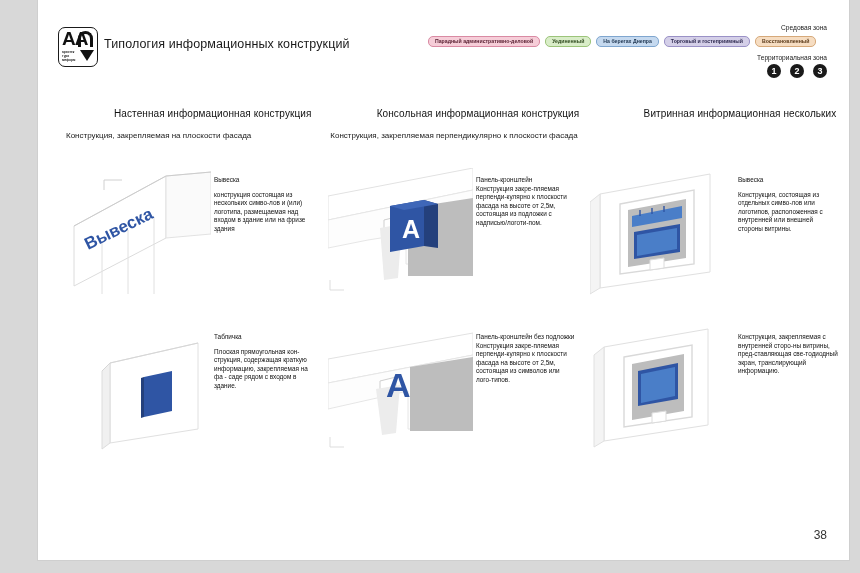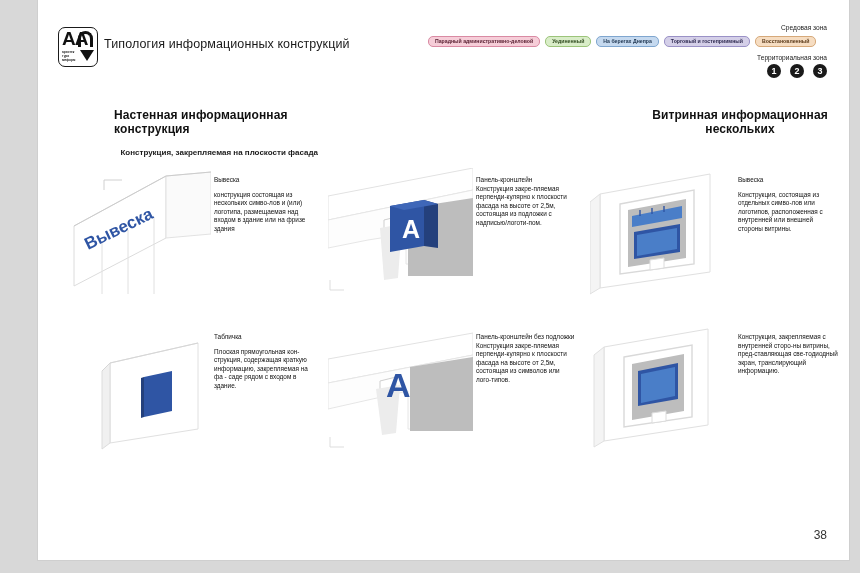--- a/index.html
+++ b/index.html
@@ -123,36 +123,36 @@
     line-height: 14px;
     text-align: center;
   }
 
   
   .col { position: absolute; top: 108px; width: 252px; }
   .col1 { left: 28px; }
   .col2 { left: 290px; }
   .col3 { left: 552px; }
   .col-title {
-    font-size: 12px;
-    font-weight: bold;
+    font-size: 10px;
+    font-weight: normal;
     color: #111;
     text-align: center;
     letter-spacing: .1px;
     padding-left: 48px;
   }
   .col-sub {
     margin-top: 11px;
     font-size: 8px;
     line-height: 11px;
     color: #1a1a1a;
     text-align: center;
   }
   .col1 .col-title, .col1 .col-sub { text-align: left; }
-  .col1 .col-sub { text-align: right; font-weight: bold; }
+  .col1 .col-sub { text-align: left; }
 
   
   .row { position: absolute; width: 252px; }
   .r1 { top: 168px; height: 150px; }
   .r2 { top: 325px; height: 140px; }
 
   .art {
     position: absolute;
     left: 0; top: 0;
     width: 145px; height: 130px;
@@ -247,20 +247,24 @@
         <polygon points="78,92 78,52 106,46 106,86" fill="#2f55a4"></polygon>
         <polygon points="78,92 78,52 75,53 75,93" fill="#24407c"></polygon>
       </svg>
     </div>
     <div class="txt">
       <span class="hd">Табличка</span>
       <p>Плоская прямоугольная кон-струкция, содержащая краткую информацию, закрепляемая на фа - саде рядом с входом в здание.</p>
     </div>
   </div>
 
+  <div class="col col2">
+    <div class="col-title">Консольная информационная конструкция</div>
+    <div class="col-sub">Конструкция, закрепляемая перпендикулярно к плоскости фасада</div>
+  </div>
 
   <div class="row r1" style="left:290px;">
     <div class="art">
       <svg width="145" height="130" viewBox="0 0 145 130">
 
         <polygon points="0,28 145,0 145,22 0,52" fill="#ffffff" stroke="#e2e2e2" stroke-width="1"></polygon>
         <polygon points="0,52 145,22 145,96 78,96 78,66 40,72 0,80" fill="#fdfdfd" stroke="#e6e6e6" stroke-width="1"></polygon>
 
         <polygon points="80,40 145,30 145,108 80,108" fill="#bdbdbd"></polygon>
 

